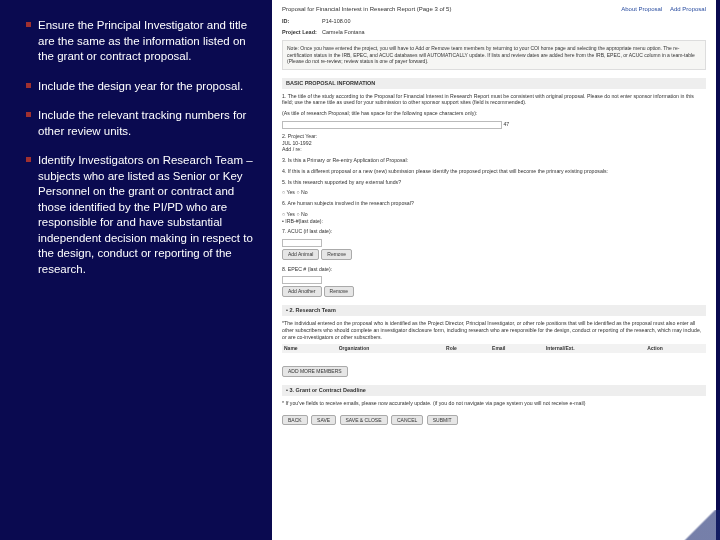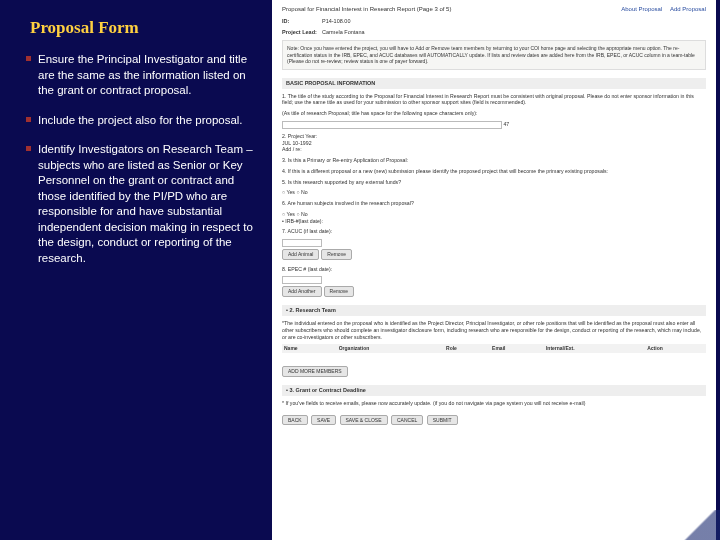--- a/index.html
+++ b/index.html
@@ -69,24 +69,24 @@
     right: 0; bottom: 0;
     width: 40px; height: 30px;
     background: linear-gradient(135deg, transparent 48%, #1a2a70 52%);
     opacity: .6;
   }
 </style>
 </head>
 <body>
 
 <div class="left">
-  <h2>Proposal Form</h2>
   <ul>
     <li>Ensure the Principal Investigator and title are the same as the information listed on the grant or contract proposal.</li>
-    <li>Include the project also for the proposal.</li>
+    <li>Include the design year for the proposal.</li>
+    <li>Include the relevant tracking numbers for other review units.</li>
     <li>Identify Investigators on Research Team – subjects who are listed as Senior or Key Personnel on the grant or contract and those identified by the PI/PD who are responsible for and have substantial independent decision making in respect to the design, conduct or reporting of the research.</li>
   </ul>
 </div>
 
 <div class="right">
   <div class="hdr">
     <span>Proposal for Financial Interest in Research Report (Page 3 of 5)</span>
     <span class="links">
       <a>About Proposal</a>
       <a>Add Proposal</a>

